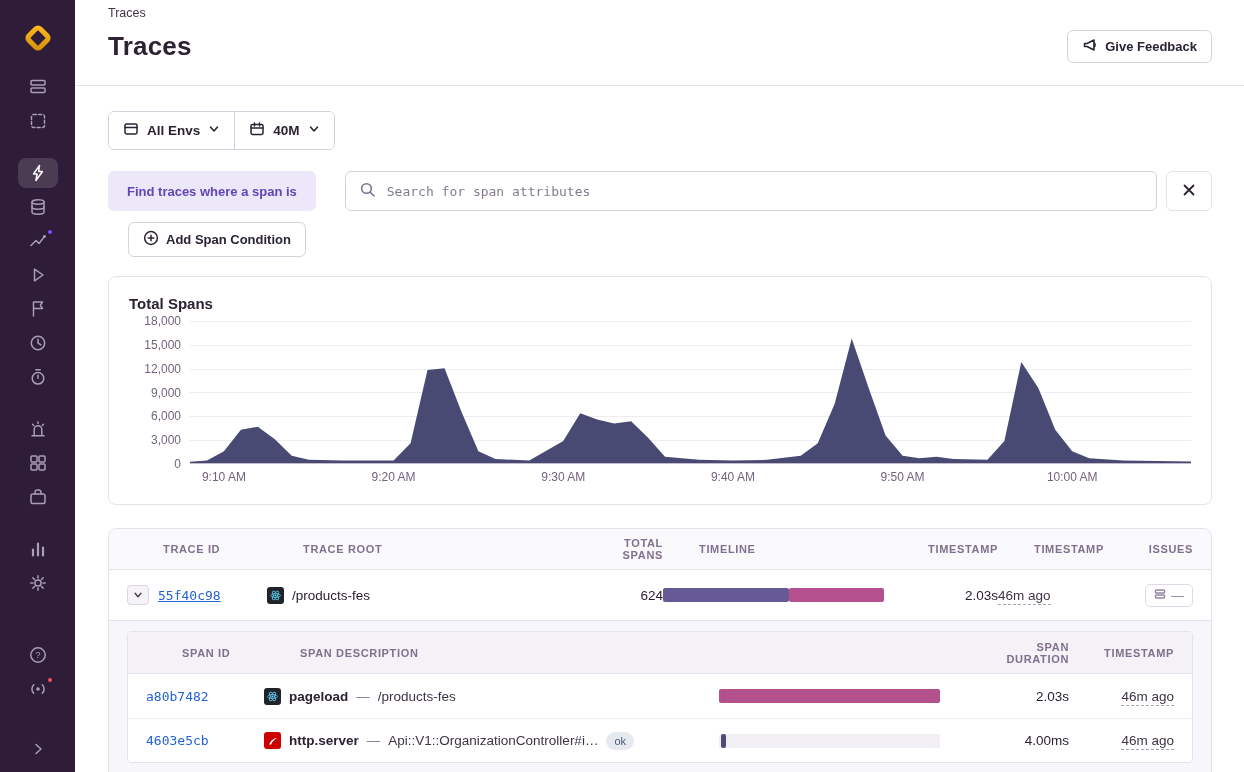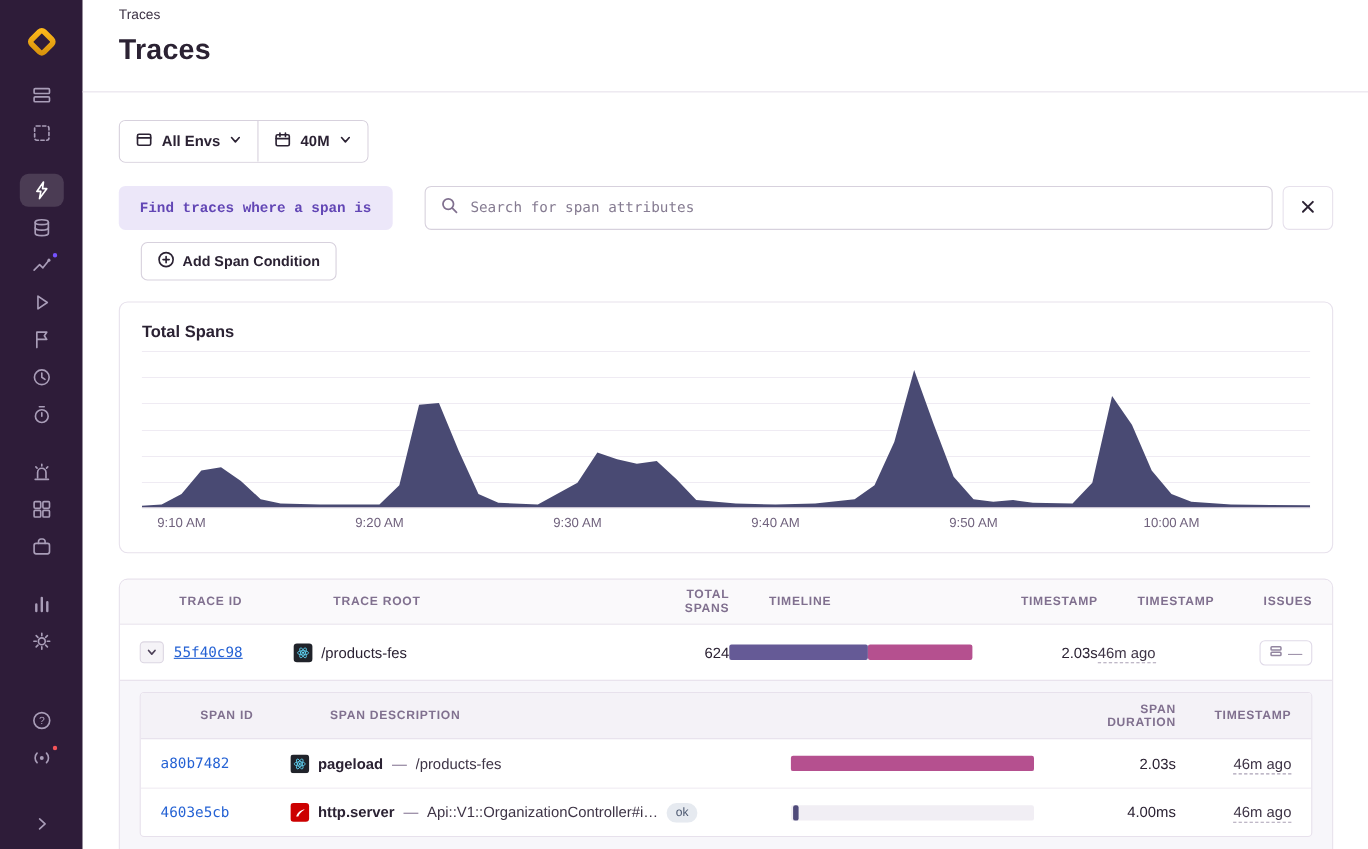--- a/index.html
+++ b/index.html
@@ -31,21 +31,21 @@
   .content { padding:25px 32px 0 33px; flex:1; overflow:hidden; }
 
   
   .filter-group { display:inline-flex; border:1px solid #d7d1dd; border-radius:6px; overflow:hidden; }
   .filter-btn { display:inline-flex; align-items:center; gap:8px; padding:0 14px; height:37px; background:#fff; border:none; font-family:inherit; font-size:13.5px; font-weight:700; color:#2b2233; cursor:pointer; }
   .filter-btn + .filter-btn { border-left:1px solid #d7d1dd; }
   .filter-btn svg { stroke:#2b2233; fill:none; stroke-width:1.5; stroke-linecap:round; stroke-linejoin:round; }
 
   
   .search-row { display:flex; align-items:stretch; gap:9px; margin-top:21px; }
-  .search-prefix { display:flex; align-items:center; background:#ece7f9; color:#6246b5; font-size:13px; font-weight:700; border-radius:6px; padding:0 19px; height:40px;font-family:Liberation Mono, monospace; }
+  .search-prefix { display:flex; align-items:center; background:#ece7f9; color:#6246b5; font-size:13px; font-weight:700; border-radius:6px; padding:0 19px; height:40px; }
   .search-box { flex:1; display:flex; align-items:center; gap:9px; border:1px solid #d7d1dd; border-radius:6px; padding:0 13px; height:40px; background:#fff;margin-left:20px; }
   .search-box svg { stroke:#80708f; fill:none; stroke-width:1.6; stroke-linecap:round; flex-shrink:0; }
   .search-box input { border:none; outline:none; flex:1; font-family:"DejaVu Sans Mono",monospace; font-size:13px; color:#2b2233; background:transparent; }
   .search-box input::placeholder { color:#857b91; }
   .clear-btn { width:46px; height:40px; border:1px solid #e7e1ec; border-radius:6px; background:#fff; display:flex; align-items:center; justify-content:center; cursor:pointer; }
   .clear-btn svg { stroke:#2b2233; stroke-width:1.8; stroke-linecap:round; }
 
   .add-cond-row { margin-top:11px; }
   .add-cond-btn { height:35px; }
 
@@ -237,20 +237,29 @@
       </div>
     </div>
   </nav>
 
   <main class="main">
 
     <div class="page-header">
       <div class="breadcrumb">Traces</div>
       <div class="header-row">
         <h1 class="page-title">Traces</h1>
+        <button class="btn feedback-btn">
+          <span>
+            <svg width="16" height="16" viewBox="0 0 16 16">
+                <path d="M2.5 6.5v3h2.6L12 13V3L5.1 6.5z"></path>
+                <path d="M12 6a2.3 2.3 0 0 1 0 4"></path>
+              </svg>
+          </span>
+          <span>Give Feedback</span>
+        </button>
       </div>
     </div>
 
     <div class="content">
 
       
       <div class="filter-group">
         <button class="filter-btn">
           <span>
             <svg width="16" height="16" viewBox="0 0 16 16">
@@ -312,20 +321,29 @@
               </svg>
           </span>
           <span>Add Span Condition</span>
         </button>
       </div>
 
       
       <section class="panel">
         <h2 class="panel-title">Total Spans</h2>
         <div class="chart">
+          <div class="y-axis">
+            <div class="y-tick" style="top:0%">18,000</div>
+            <div class="y-tick" style="top:16.667%">15,000</div>
+            <div class="y-tick" style="top:33.333%">12,000</div>
+            <div class="y-tick" style="top:50%">9,000</div>
+            <div class="y-tick" style="top:66.667%">6,000</div>
+            <div class="y-tick" style="top:83.333%">3,000</div>
+            <div class="y-tick" style="top:100%">0</div>
+          </div>
           <div class="plot">
             <svg viewBox="0 0 1017 143" preserveAspectRatio="none">
               <polygon points="0,143 0.0,141.8 17.2,140.6 34.5,131.1 51.7,109.6 68.9,106.5 86.2,119.2 103.4,135.8 120.7,139.8 155.1,140.6 206.8,140.6 224.1,123.1 241.3,49.3 258.6,47.7 275.8,91.4 293.0,131.1 310.3,139.0 344.7,140.6 379.2,120.8 396.5,93.0 413.7,99.3 430.9,103.3 448.2,100.9 465.4,117.6 482.6,136.6 517.1,139.8 551.6,140.6 586.1,139.8 620.5,135.8 637.8,123.1 655.0,83.4 672.3,17.5 689.5,67.5 706.7,115.2 724.0,135.8 741.2,138.2 758.4,136.6 775.7,139.0 810.2,139.8 827.4,120.8 844.6,41.3 861.9,67.5 879.1,109.6 896.3,131.1 913.6,138.2 948.1,140.6 982.5,141.0 1017.0,141.4 1017,143" fill="#494a73"></polygon>
             </svg>
             <div class="x-axis">
               <span class="x-tick" style="left: 3.38983%;">9:10 AM</span>
               <span class="x-tick" style="left: 20.339%;">9:20 AM</span>
               <span class="x-tick" style="left: 37.2881%;">9:30 AM</span>
               <span class="x-tick" style="left: 54.2373%; text-align: center;">9:40 AM</span>
               <span class="x-tick" style="left: 71.1864%;">9:50 AM</span>

